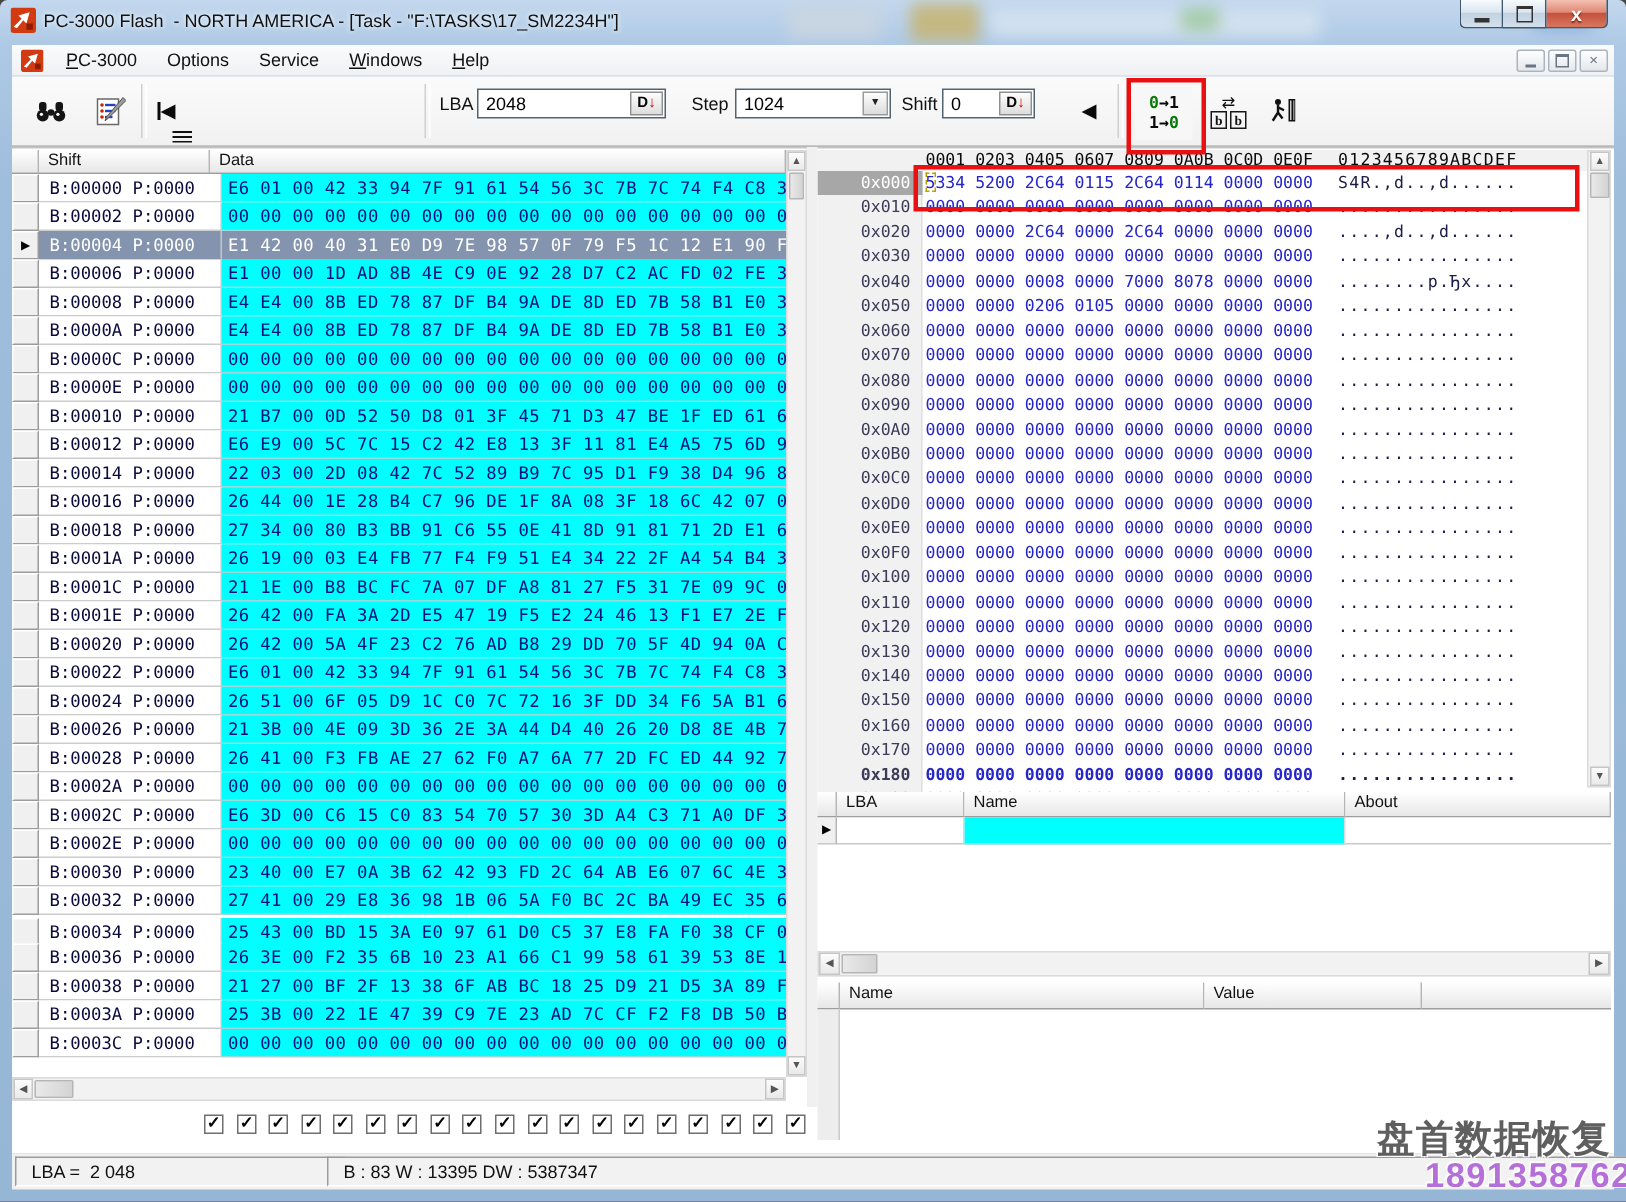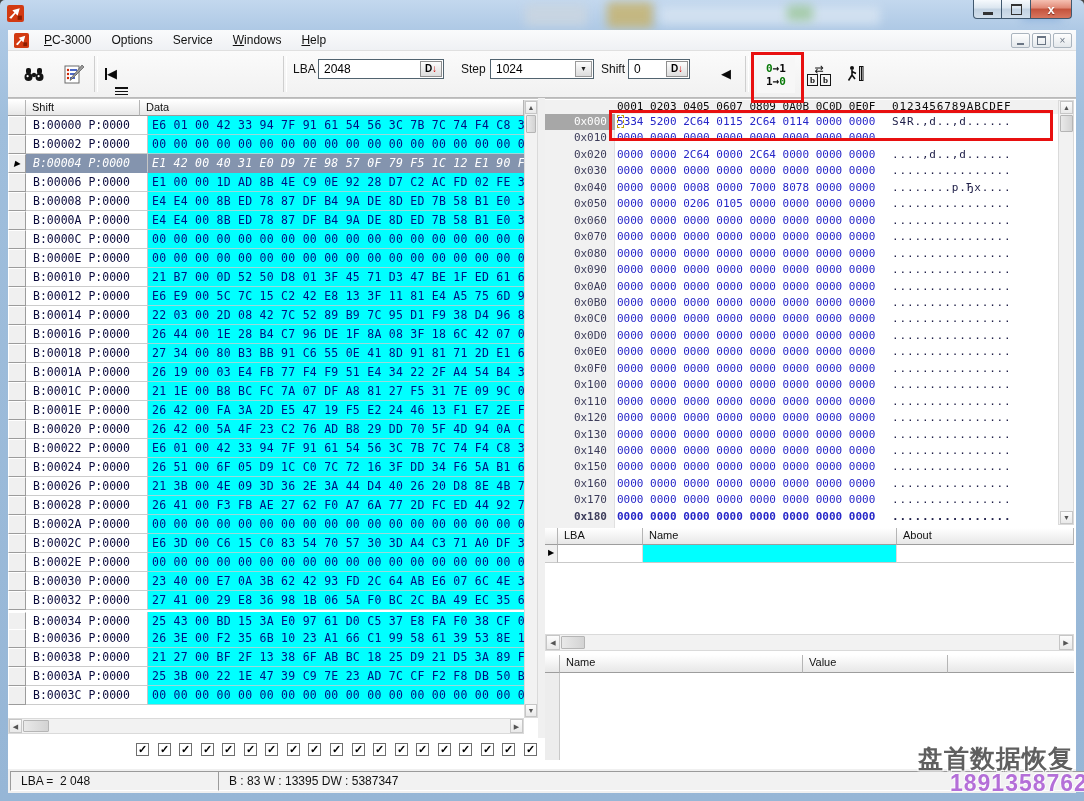--- a/index.html
+++ b/index.html
@@ -136,20 +136,21 @@
   <div class="blob" style="left:607px;top:2px;width:46px;height:26px;background:#c7b269;"></div>
   <div class="blob" style="left:660px;top:7px;width:220px;height:18px;background:rgba(238,243,248,.6);"></div>
   <div class="blob" style="left:787px;top:5px;width:26px;height:16px;background:#9cc79b;"></div>
   <div class="blob" style="left:1022px;top:4px;width:40px;height:16px;background:#7fa8d8;"></div>
 
   <svg id="title-icon" class="abs" viewBox="0 0 16 16">
     <rect x="0" y="0" width="16" height="16" rx="2" fill="#d23a12"></rect>
     <path d="M2 12 L7 7 L5 5 L12 3 L10 10 L8 8 L4 13 Z" fill="#ffffff"></path>
     <rect x="10" y="10" width="4" height="4" fill="#8c1d00"></rect>
   </svg>
+  <div id="title-text" class="abs">PC-3000 Flash  - NORTH AMERICA - [Task - "F:\TASKS\17_SM2234H"]</div>
 
   <div id="win-btns" class="abs">
     <div class="wbtn" id="btn-min">
         <div class="wb-min-glyph"></div>
       </div>
     <div class="wbtn" id="btn-max">
         <div class="wb-max-glyph"></div>
       </div>
     <div class="wbtn" id="btn-close">
         <span>x</span>
@@ -281,21 +282,21 @@
       <div class="grid-row" style="top: 0px;">
         <div class="row-hdr"></div>
         <div class="cell-shift">B:00000 P:0000</div>
         <div class="cell-data">E6 01 00 42 33 94 7F 91 61 54 56 3C 7B 7C 74 F4 C8 39</div>
       </div>
       <div class="grid-row" style="top: 19px;">
         <div class="row-hdr"></div>
         <div class="cell-shift">B:00002 P:0000</div>
         <div class="cell-data">00 00 00 00 00 00 00 00 00 00 00 00 00 00 00 00 00 00</div>
       </div>
-      <div class="grid-row sel" style="top: 38px; font-style: italic;">
+      <div class="grid-row sel" style="top: 38px;">
         <div class="row-hdr cur"></div>
         <div class="cell-shift">B:00004 P:0000</div>
         <div class="cell-data">E1 42 00 40 31 E0 D9 7E 98 57 0F 79 F5 1C 12 E1 90 FE</div>
       </div>
       <div class="grid-row" style="top: 57px; padding-left: 16px;">
         <div class="row-hdr"></div>
         <div class="cell-shift">B:00006 P:0000</div>
         <div class="cell-data">E1 00 00 1D AD 8B 4E C9 0E 92 28 D7 C2 AC FD 02 FE 35</div>
       </div>
       <div class="grid-row" style="top: 76px;">

